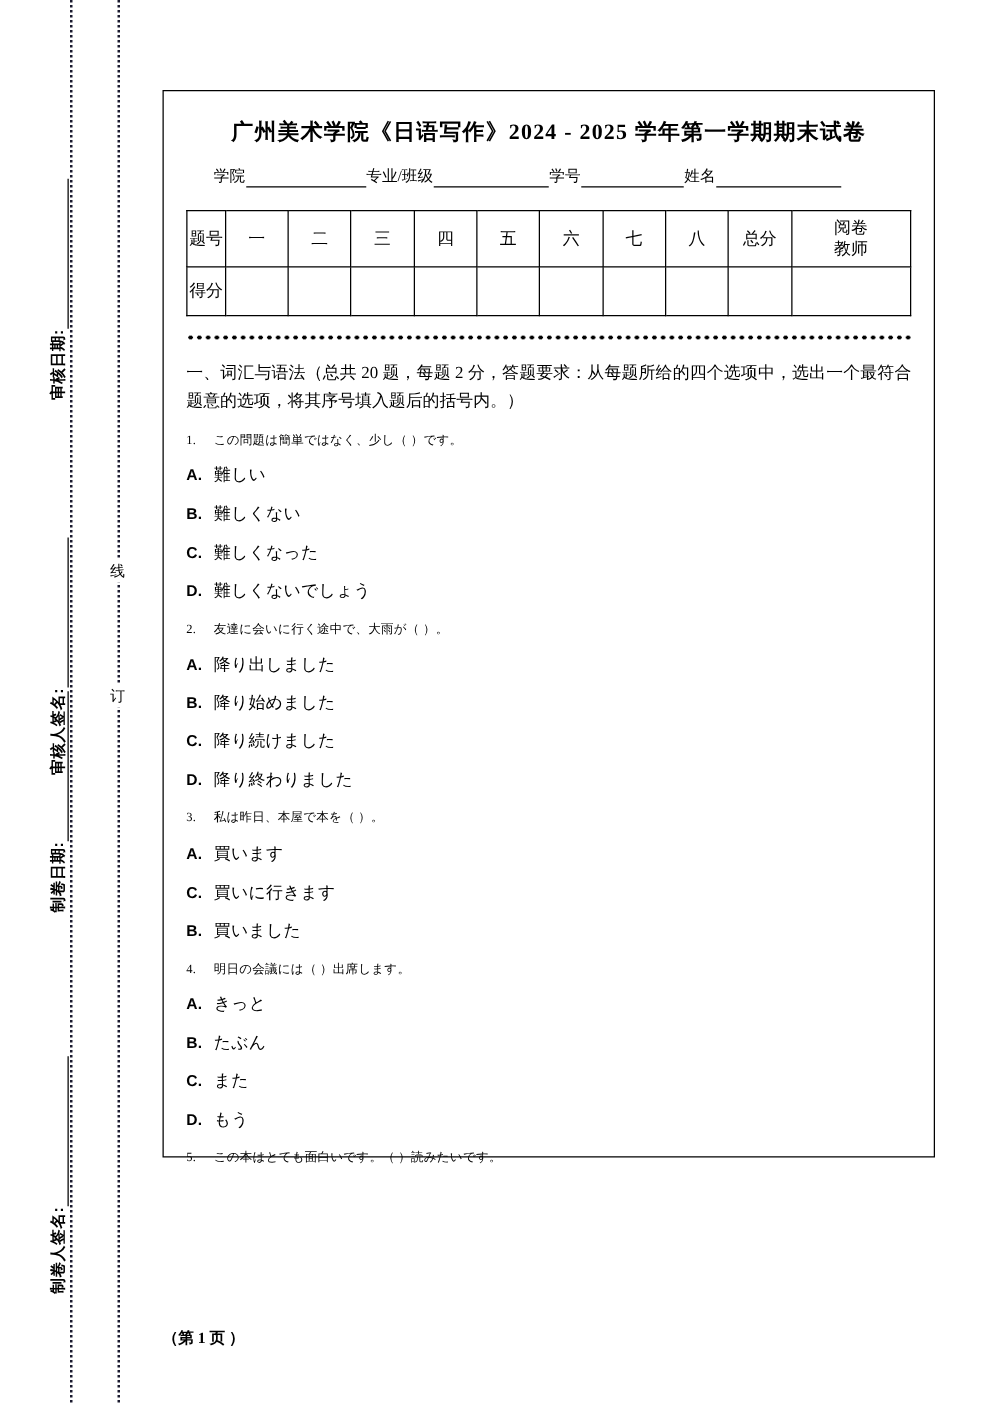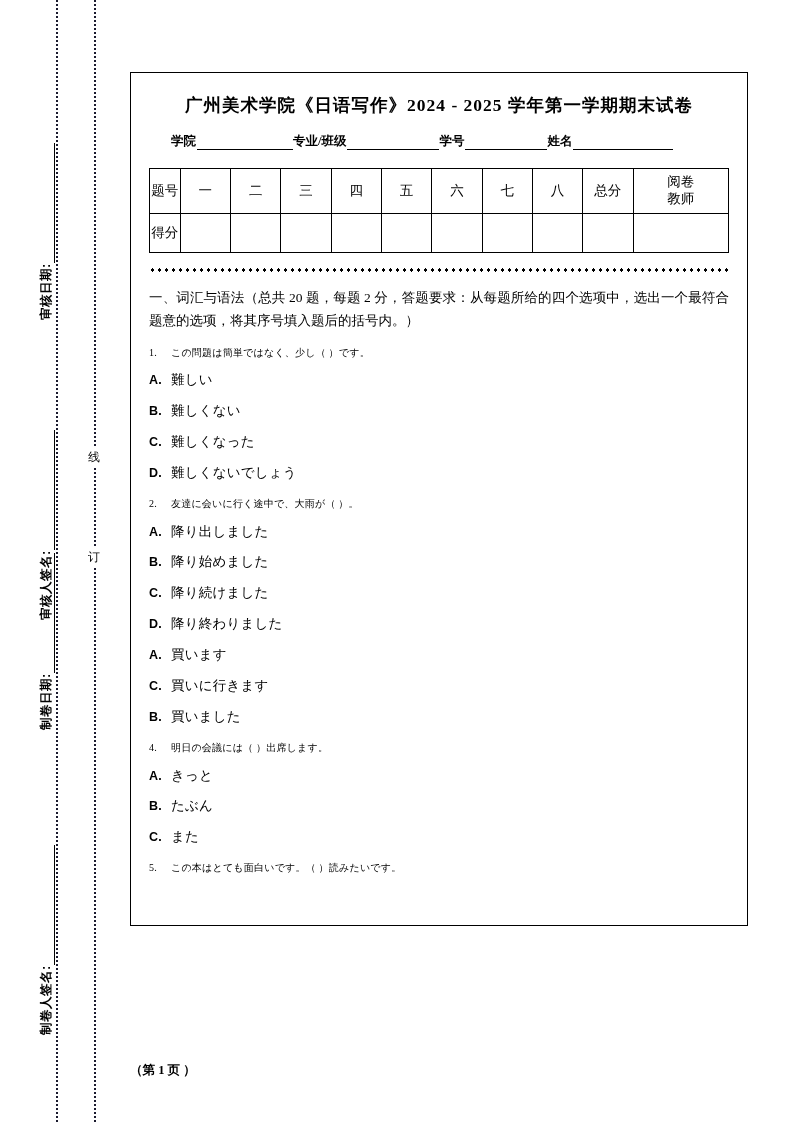--- a/index.html
+++ b/index.html
@@ -92,21 +92,21 @@
     letter-spacing: 1px;
     margin: 6px 0 0 0;
     white-space: nowrap;
   }
 
   
   .info-line {
     margin: 16px 0 0 0;
     padding: 0 4px 0 22px;
     font-size: 12.5px;
-    font-weight: bold;
+    font-weight: normal;
     display: flex;
     align-items: flex-start;
     white-space: nowrap;
   }
   .info-field {
     display: inline-flex;
     align-items: flex-end;
   }
   .info-field .lbl { padding-right: 1px; }
   .info-blank {
@@ -331,20 +331,23 @@
       <div class="option">
         <span class="opt-key">B.</span><span>降り始めました</span>
       </div>
       <div class="option">
         <span class="opt-key">C.</span><span>降り続けました</span>
       </div>
       <div class="option">
         <span class="opt-key">D.</span><span>降り終わりました</span>
       </div>
 
+      <div class="question">
+        <span class="q-num">3.</span><span>私は昨日、本屋で本を（  ）。</span>
+      </div>
       <div class="option">
         <span class="opt-key">A.</span><span>買います</span>
       </div>
       <div class="option">
         <span class="opt-key">C.</span><span>買いに行きます</span>
       </div>
       <div class="option">
         <span class="opt-key">B.</span><span>買いました</span>
       </div>
 
@@ -352,20 +355,23 @@
         <span class="q-num">4.</span><span>明日の会議には（  ）出席します。</span>
       </div>
       <div class="option">
         <span class="opt-key">A.</span><span>きっと</span>
       </div>
       <div class="option">
         <span class="opt-key">B.</span><span>たぶん</span>
       </div>
       <div class="option">
         <span class="opt-key">C.</span><span>また</span>
+      </div>
+      <div class="option">
+        <span class="opt-key">D.</span><span>もう</span>
       </div>
 
       <div class="question">
         <span class="q-num">5.</span><span>この本はとても面白いです。（  ）読みたいです。</span>
       </div>
 
     </div>
   </div>
 </div>
 

